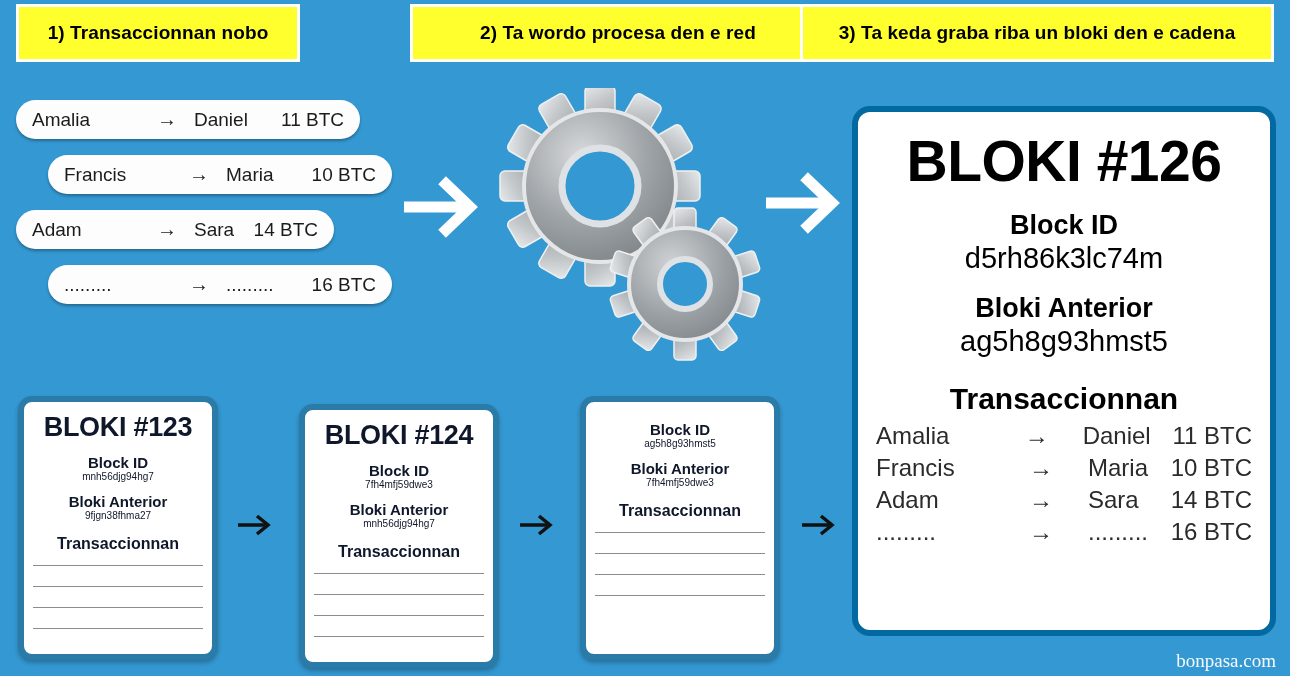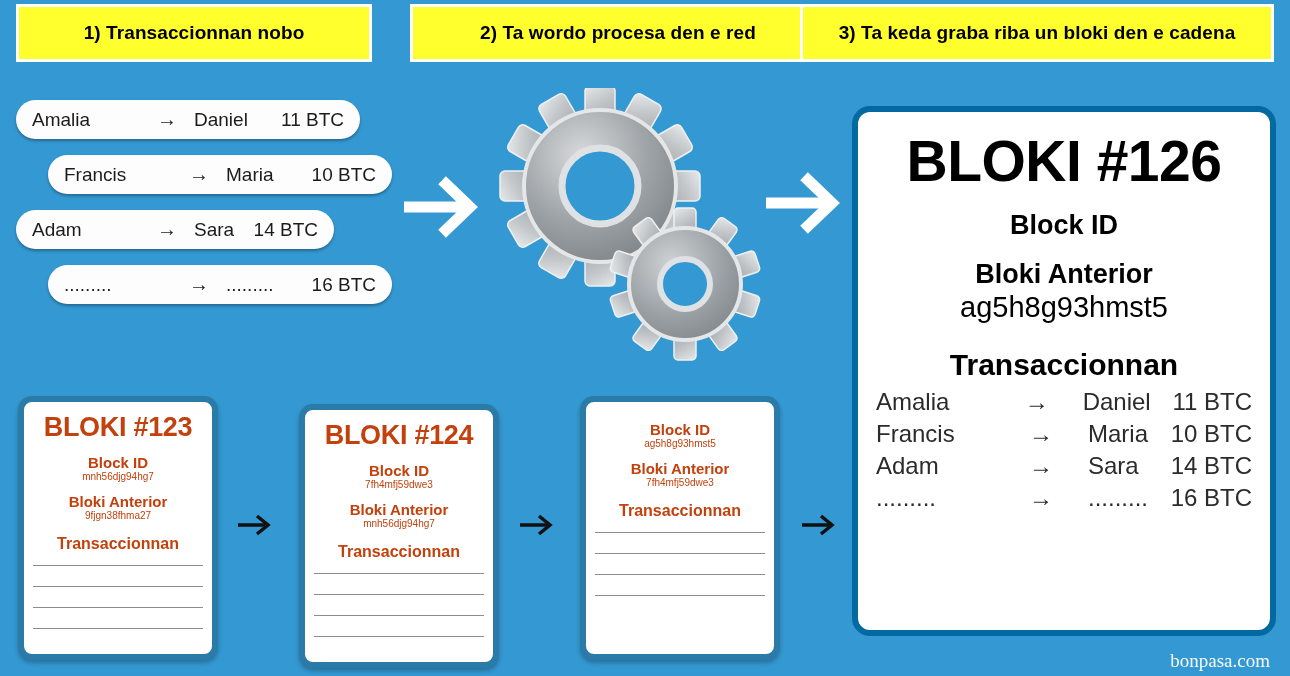--- a/index.html
+++ b/index.html
@@ -30,21 +30,21 @@
     display: flex;
     align-items: center;
     justify-content: center;
     color: #000000;
     font-weight: bold;
     font-size: 19px;
     letter-spacing: .1px;
     text-align: center;
     padding: 0 8px;
   }
-  #banner1 { left: 16px;  width: 356px; }
+  #banner1 { left: 16px;  width: 284px; }
   #banner2 { left: 410px; width: 416px; }
   #banner3 { left: 800px; width: 474px; }
 
   
   #pill-stack {
     position: absolute;
     left: 16px;
     top: 100px;
     width: 380px;
   }
@@ -144,21 +144,21 @@
   .chain-block {
     position: absolute;
     top: 396px;
     width: 200px;
     height: 264px;
     background: #ffffff;
     border: 6px solid #2b7ba8;
     border-radius: 14px;
     box-sizing: border-box;
     padding: 8px 9px 0 9px;
-    color: #c2410c;
+    color: #0f172a;
     box-shadow: 0 3px 4px rgba(0,0,0,.25);
   }
   #chain1 { left: 18px; }
   #chain2 { left: 299px; margin-top: 8px; }
   #chain3 { left: 580px; }
   .chain-block .c-title {
     text-align: center;
     font-size: 27px;
     font-weight: bold;
     letter-spacing: -.3px;
@@ -198,21 +198,21 @@
     height: 40px;
     color: #111111;
   }
   #chain-arrow-1 { left: 232px; }
   #chain-arrow-2 { left: 514px; }
   #chain-arrow-3 { left: 796px; }
 
   
   #watermark {
     position: absolute;
-    right: 20px;
+    right: 14px;
     bottom: 4px;
     color: #ffffff;
     font-family: "Liberation Serif", serif;
     font-size: 19px;
     opacity: .96;
   }
 </style>
 </head>
 <body>
 
@@ -367,20 +367,21 @@
 
   <svg class="big-arrow" id="big-arrow-2" viewBox="0 0 74 62">
     <path d="M2 31 H56" stroke="#ffffff" stroke-width="11" stroke-linecap="square" fill="none"></path>
     <path d="M42 8 L66 31 L42 54" stroke="#ffffff" stroke-width="11" stroke-linecap="square" stroke-linejoin="miter" fill="none"></path>
   </svg>
 
   <div id="block126">
     <div class="b-title">BLOKI #126</div>
 
     <div class="b-label">Block ID</div>
+    <div class="b-value">d5rh86k3lc74m</div>
 
     <div class="b-label">Bloki Anterior</div>
     <div class="b-value">ag5h8g93hmst5</div>
 
     <div class="b-tx-label">Transaccionnan</div>
 
     <div class="tx-row">
       <span class="from">Amalia</span>
       <span class="arrow">→</span>
       <span class="to">Daniel</span>

